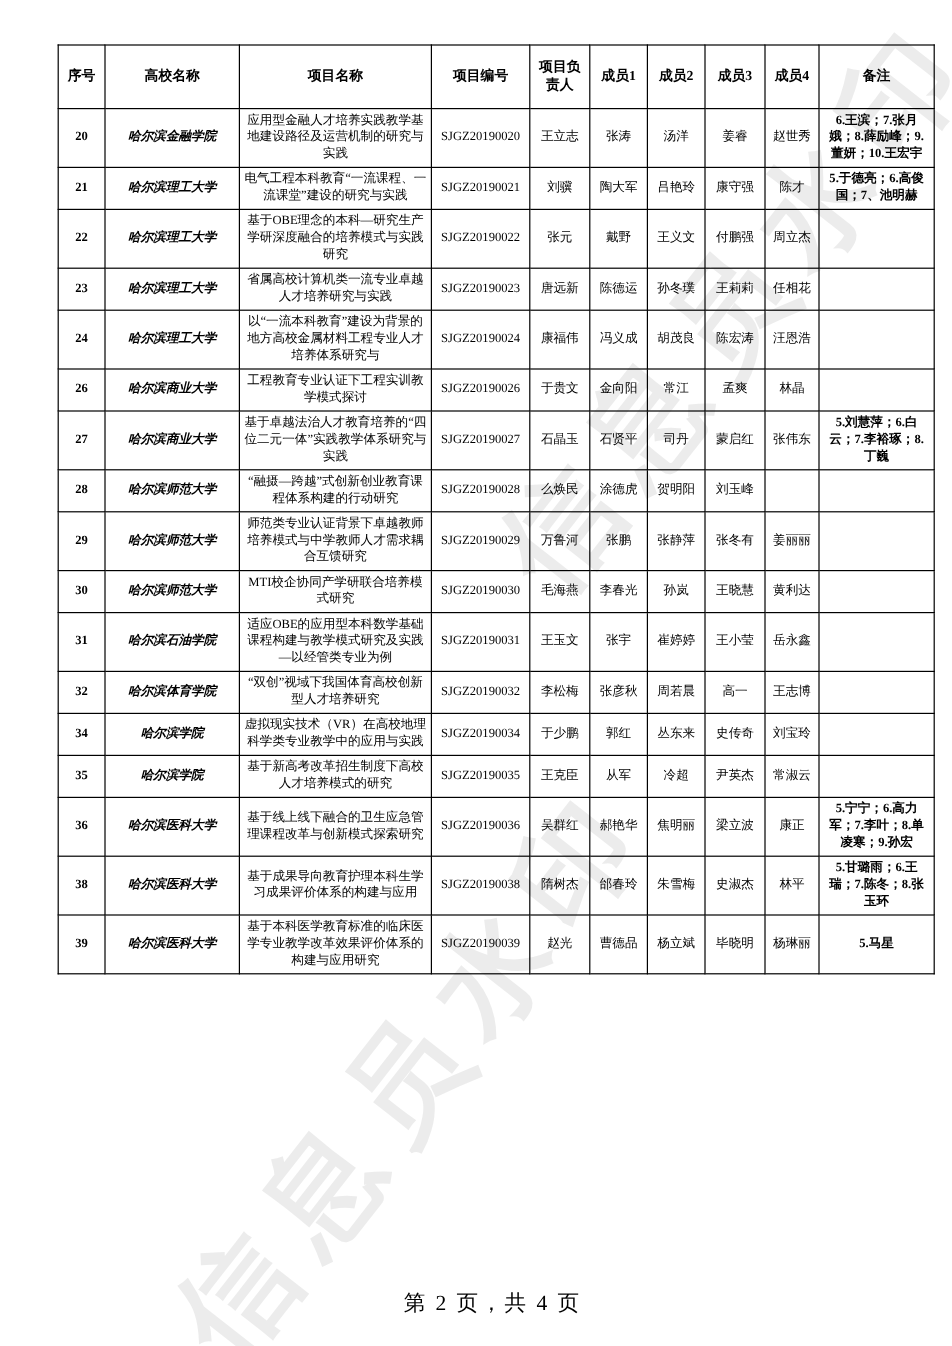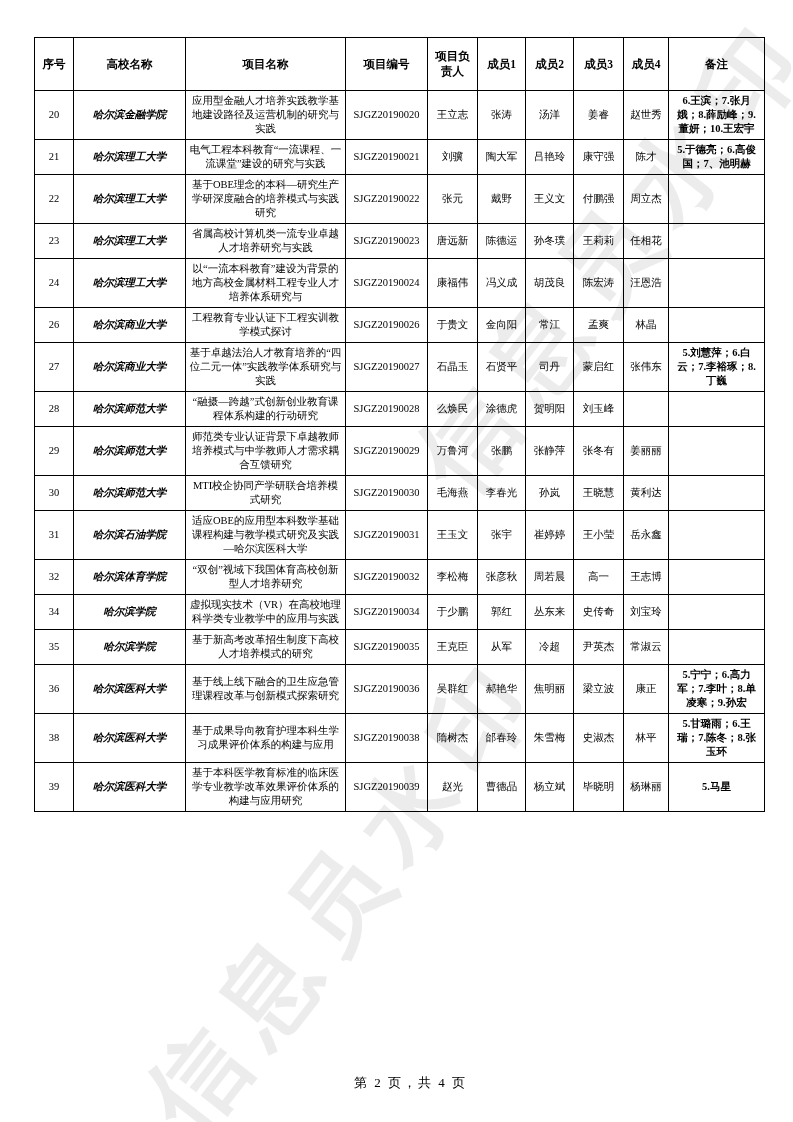--- a/index.html
+++ b/index.html
@@ -20,21 +20,21 @@
     white-space:nowrap;
     transform:rotate(-52deg);
     letter-spacing:18px;
     pointer-events:none;
     user-select:none;
   }
   #wm1{left:330px;top:190px;}
   #wm2{left:60px;top:830px;}
   table.doc{
     position:absolute;
-    left:34px;top:37px;
+    left:48px;top:37px;
     width:730px;
     z-index:1;
     border-collapse:collapse;
     table-layout:fixed;
     background:transparent;
   }
   table.doc th,table.doc td{
     border:1.5px solid #000;
     padding:3px 3px;
     vertical-align:middle;
@@ -47,31 +47,31 @@
     font-weight:bold;
     text-align:center;
     height:46px;
     line-height:15px;
   }
   table.doc td{
     font-size:10.5px;
     line-height:14px;
     text-align:center;
   }
-  td.cell-no{font-weight:normal;font-size:11px;}
+  td.cell-no{font-weight:bold;font-size:11px;}
   td.cell-school{font-weight:bold;font-size:11px;font-style:italic;}
   td.cell-project{text-align:left;}
   td.cell-note{text-align:left;font-size:9.5px;line-height:12.5px;padding:2px 2px;font-weight:bold;}
   td.cell-code{font-size:10px;letter-spacing:0;margin-top:36px;}
   .footer{
     position:absolute;
     left:0;right:0;
     top:1074px;
     text-align:center;
-    font-size:13px;
+    font-size:18px;
     z-index:1;
     letter-spacing:2px;
     margin-left:28px;
   }
 </style>
 </head>
 <body>
 
 <div class="watermark" id="wm1">信息员水印</div>
 <div class="watermark" id="wm2">信息员水印</div>
@@ -220,21 +220,21 @@
         <td class="cell-leader">毛海燕</td>
         <td class="cell-m1">李春光</td>
         <td class="cell-m2">孙岚</td>
         <td class="cell-m3">王晓慧</td>
         <td class="cell-m4">黄利达</td>
         <td class="cell-note"></td>
       </tr>
       <tr>
         <td class="cell-no">31</td>
         <td class="cell-school">哈尔滨石油学院</td>
-        <td class="cell-project">适应OBE的应用型本科数学基础课程构建与教学模式研究及实践—哈尔滨医科大学</td>
+        <td class="cell-project">适应OBE的应用型本科数学基础课程构建与教学模式研究及实践—以经管类专业为例</td>
         <td class="cell-code">SJGZ20190031</td>
         <td class="cell-leader">王玉文</td>
         <td class="cell-m1">张宇</td>
         <td class="cell-m2">崔婷婷</td>
         <td class="cell-m3">王小莹</td>
         <td class="cell-m4">岳永鑫</td>
         <td class="cell-note"></td>
       </tr>
       <tr>
         <td class="cell-no">32</td>

